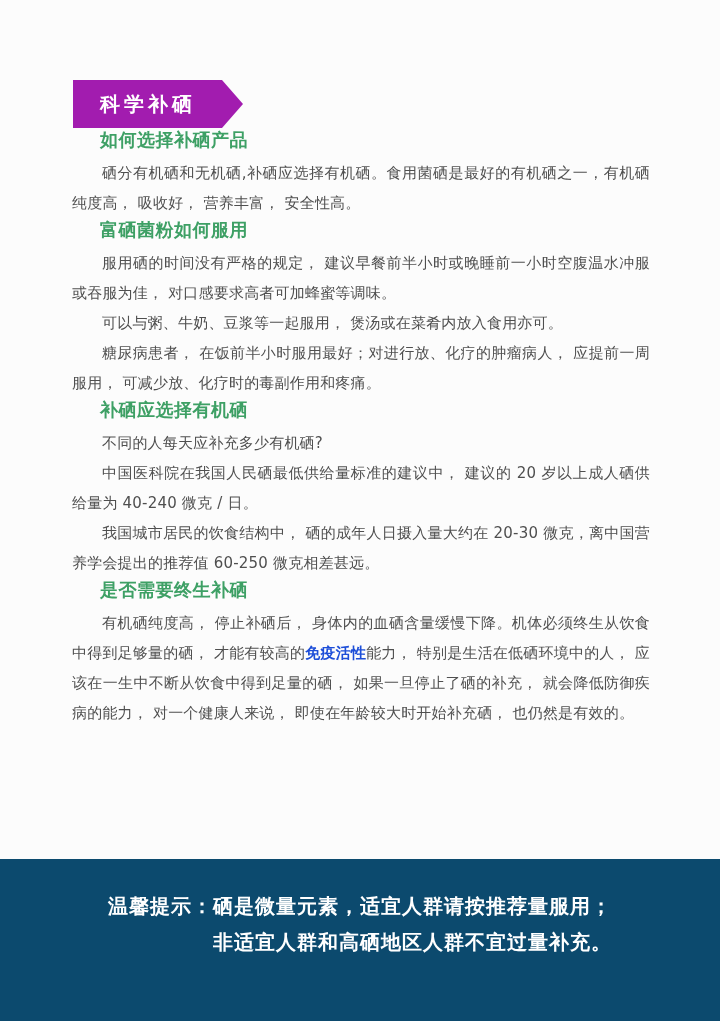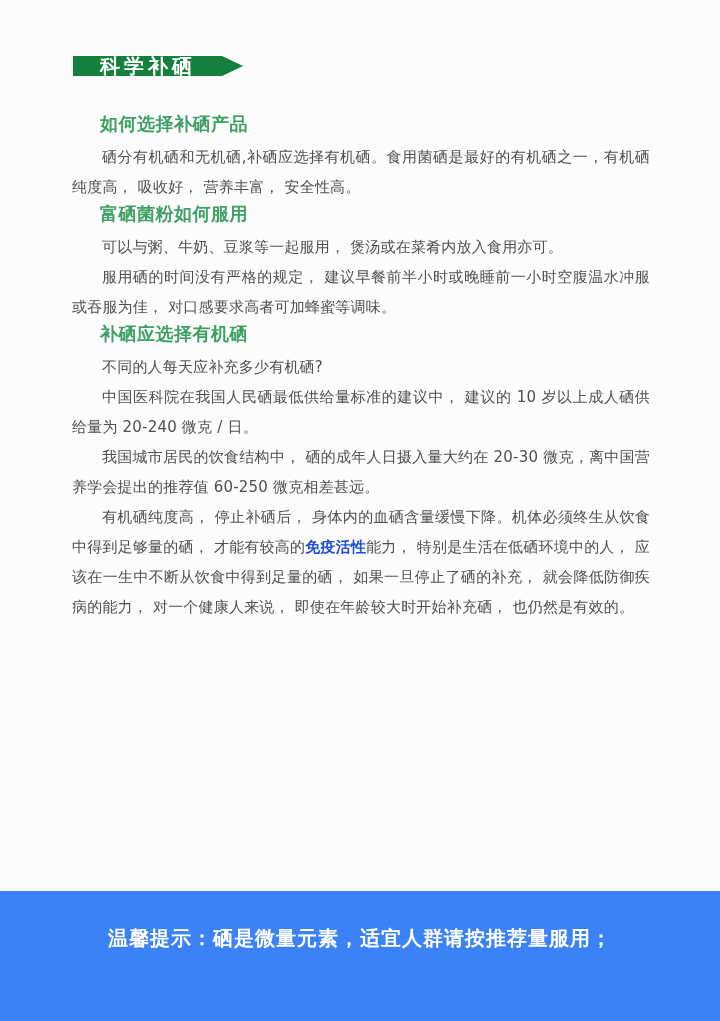--- a/index.html
+++ b/index.html
@@ -8,41 +8,41 @@
     width: 720px;
     height: 1021px;
     background: #fcfcfc;
     overflow: hidden;
     font-family: "DejaVu Sans", "Liberation Sans", sans-serif;
   }
   
   .banner {
     position: absolute;
     left: 73px;
-    top: 56px;
+    top: 80px;
     width: 170px;
-    height: 20px;
-    background: #15803d;
+    height: 48px;
+    background: #a21caf;
     clip-path: polygon(0 0, 149px 0, 100% 50%, 149px 100%, 0 100%);
     display: flex;
     align-items: center;
   }
   .banner-label {
     color: #ffffff;
     font-weight: bold;
     font-size: 20px;
     letter-spacing: 4px;
     padding-left: 27px;
     white-space: nowrap;
   }
   
   .content {
     position: absolute;
     left: 72px;
-    top: 112px;
+    top: 128px;
     width: 578px;
   }
   section { margin: 0; }
   section + section { }
   .sec-heading {
     margin: 0 0 6px 28px;
     font-size: 18px;
     line-height: 24px;
     color: #3ea065;
     font-weight: bold;
@@ -60,22 +60,22 @@
   .em-strong {
     font-weight: bold;
     color: #1d4ed8;
   }
   
   .footer {
     position: absolute;
     left: 0;
     bottom: 0;
     width: 720px;
-    height: 130px;
-    background: #3b82f6;
+    height: 162px;
+    background: #0c4a6e;
     box-sizing: border-box;
     padding-top: 29px;
   }
   .footer-lines {
     display: table;
     margin: 0 auto;
     color: #ffffff;
     font-weight: bold;
     font-size: 20px;
     line-height: 36px;
@@ -95,36 +95,39 @@
 
   <div class="content">
 
     <section>
       <h2 class="sec-heading">如何选择补硒产品</h2>
       <p class="body-p">硒分有机硒和无机硒,补硒应选择有机硒。食用菌硒是最好的有机硒之一，有机硒纯度高， 吸收好， 营养丰富， 安全性高。</p>
     </section>
 
     <section>
       <h2 class="sec-heading">富硒菌粉如何服用</h2>
+      <p class="body-p">服用硒的时间没有严格的规定， 建议早餐前半小时或晚睡前一小时空腹温水冲服或吞服为佳， 对口感要求高者可加蜂蜜等调味。</p>
       <p class="body-p">可以与粥、牛奶、豆浆等一起服用， 煲汤或在菜肴内放入食用亦可。</p>
-      <p class="body-p">服用硒的时间没有严格的规定， 建议早餐前半小时或晚睡前一小时空腹温水冲服或吞服为佳， 对口感要求高者可加蜂蜜等调味。</p>
+      <p class="body-p">糖尿病患者， 在饭前半小时服用最好；对进行放、化疗的肿瘤病人， 应提前一周服用， 可减少放、化疗时的毒副作用和疼痛。</p>
     </section>
 
     <section>
       <h2 class="sec-heading">补硒应选择有机硒</h2>
       <p class="body-p">不同的人每天应补充多少有机硒?</p>
-      <p class="body-p">中国医科院在我国人民硒最低供给量标准的建议中， 建议的 10 岁以上成人硒供给量为 20-240 微克 / 日。</p>
+      <p class="body-p">中国医科院在我国人民硒最低供给量标准的建议中， 建议的 20 岁以上成人硒供给量为 40-240 微克 / 日。</p>
       <p class="body-p">我国城市居民的饮食结构中， 硒的成年人日摄入量大约在 20-30 微克，离中国营养学会提出的推荐值 60-250 微克相差甚远。</p>
     </section>
 
     <section>
+      <h2 class="sec-heading">是否需要终生补硒</h2>
       <p class="body-p"><span>有机硒纯度高， 停止补硒后， 身体内的血硒含量缓慢下降。机体必须终生从饮食中得到足够量的硒， 才能有较高的</span><span class="em-strong">免疫活性</span><span>能力， 特别是生活在低硒环境中的人， 应该在一生中不断从饮食中得到足量的硒， 如果一旦停止了硒的补充， 就会降低防御疾病的能力， 对一个健康人来说， 即使在年龄较大时开始补充硒， 也仍然是有效的。</span></p>
     </section>
 
   </div>
 
   <footer class="footer">
     <div class="footer-lines">
       <div class="footer-line1">温馨提示：硒是微量元素，适宜人群请按推荐量服用；</div>
+      <div class="footer-line2">非适宜人群和高硒地区人群不宜过量补充。</div>
     </div>
   </footer>
 
 </div>
 
 </body></html>

